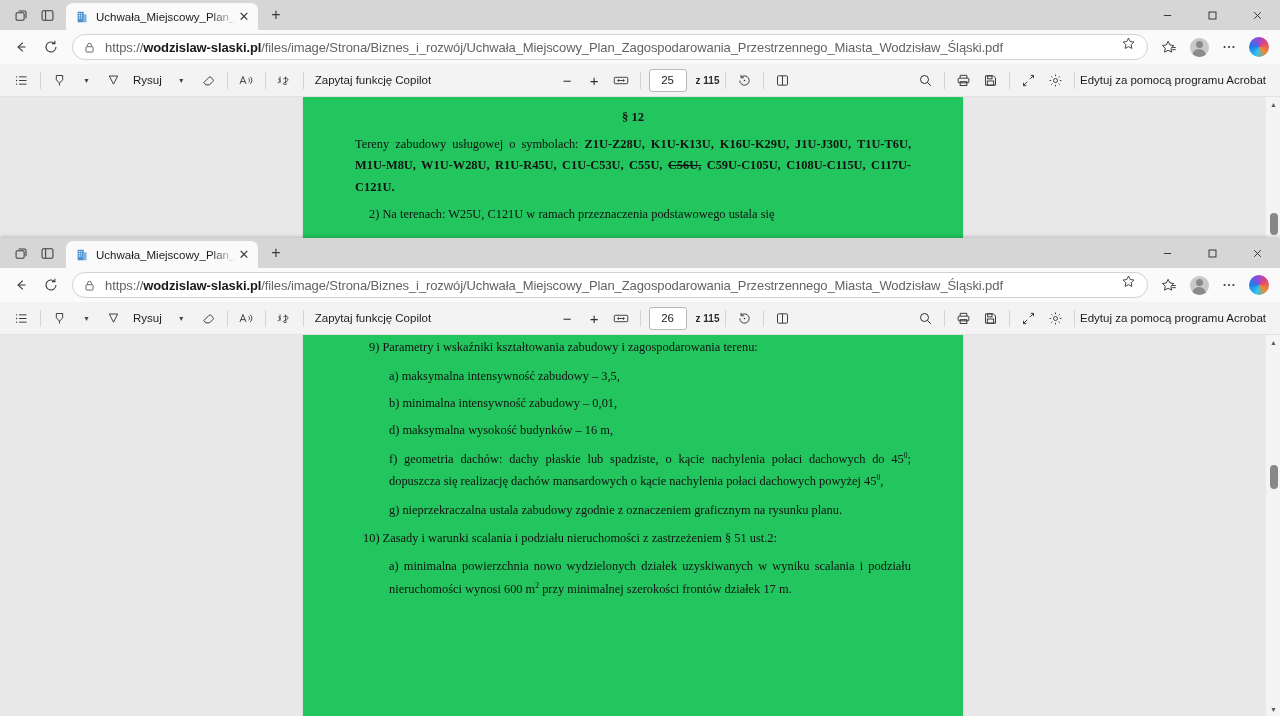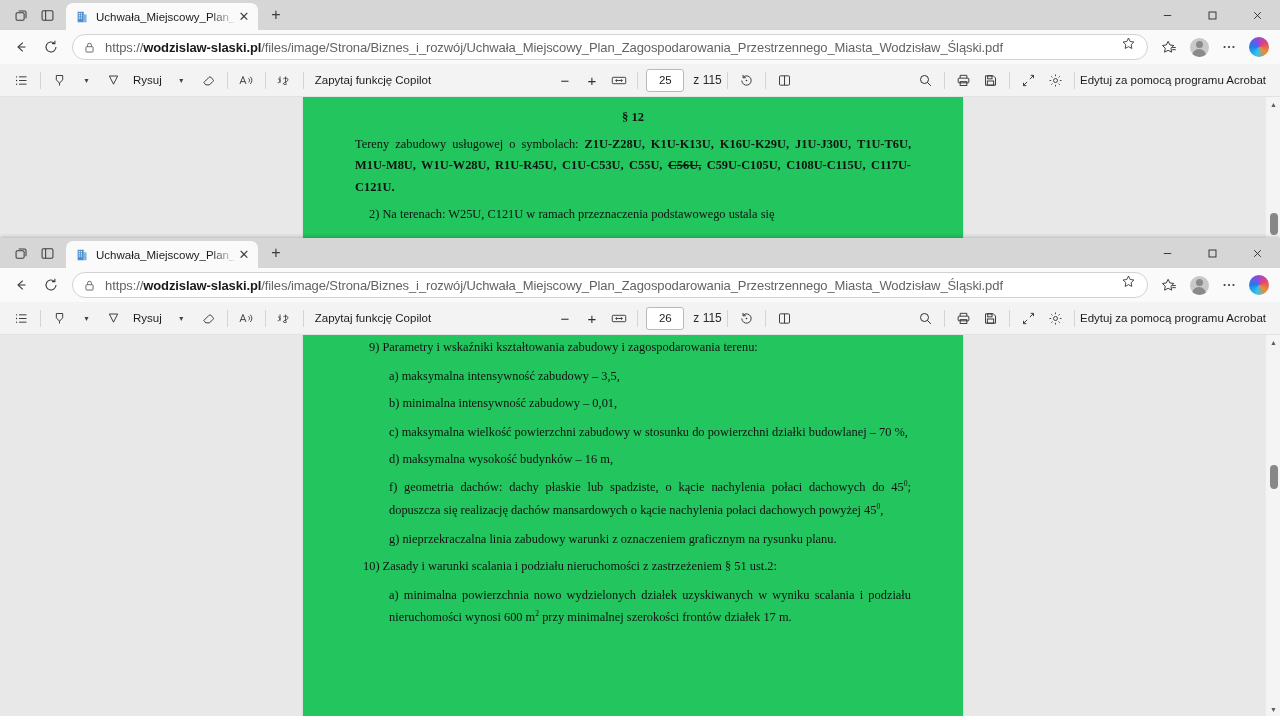--- a/index.html
+++ b/index.html
@@ -121,21 +121,21 @@
   }
   .psep { width: 1px; height: 17px; background: #d4d4d4; margin: 0 5px; flex: none; }
   .plabel { font-size: 11.5px; color: #1c1c1c; padding: 0 6px; white-space: nowrap; flex: none; }
   .chev { font-size: 8px; color: #444; }
   .pagebox {
     width: 38px; height: 23px; background: #fff;
     border: 1px solid #b9b9b9; border-radius: 3px;
     display: flex; align-items: center; justify-content: center;
     font-size: 11.5px; color: #1c1c1c; flex: none; margin-left: 3px;
   }
-  .pagetot { font-size: 12px; color: #2b2b2b; margin-left: 9px; flex: none; }
+  .pagetot { font-size: 10px; color: #2b2b2b; margin-left: 9px; flex: none; font-weight: bold; }
   .spacer { flex: 1; }
   .acrobat { font-size: 11.5px; color: #1c1c1c; padding-right: 6px; white-space: nowrap; flex: none; }
 
   
   .viewer { position: relative; background: #e8e8e8; overflow: hidden; }
   .viewer.v-top    { height: 141px; }
   .viewer.v-bottom { height: 381px; }
   .page {
     position: absolute; left: 303px; width: 660px;
     background: #22c55e; box-shadow: 0 0 2px rgba(0,0,0,.13);
@@ -633,26 +633,25 @@
       <div class="psep"></div>
       <div class="acrobat">Edytuj za pomocą programu Acrobat</div>
     </div>
 
     <div class="viewer v-bottom">
       <div class="page" style="top:-4px; height:480px; padding:0 52px;">
         <div class="doc" style="padding-top:6px;">
           <div style="padding-left:14px; line-height:1.75;">9) Parametry i wskaźniki kształtowania zabudowy i zagospodarowania terenu:</div>
           <div style="padding-left:34px; line-height:1.75; margin-top:7px;">a) maksymalna intensywność zabudowy – 3,5,</div>
           <div style="padding-left:34px; line-height:1.75; margin-top:6px;">b)  minimalna intensywność zabudowy – 0,01,</div>
-          <div class="just" style="padding-left:34px; text-indent:-0px; line-height:1.82; margin-top:6px;">c)  maksymalna wielkość powierzchni zabudowy w stosunku do powierzchni działki budowlanej – 70 %,</div>
           <div style="padding-left:34px; line-height:1.75; margin-top:5px;">d) maksymalna wysokość budynków – 16 m,</div>
           <div class="just" style="padding-left:34px; line-height:1.82; margin-top:6px;">
             <span>f)  geometria dachów: dachy płaskie lub spadziste, o kącie nachylenia połaci dachowych do 45</span><sup>0</sup><span>; dopuszcza się realizację dachów mansardowych o kącie nachylenia połaci dachowych powyżej 45</span><sup>0</sup><span>,</span>
           </div>
-          <div class="just" style="padding-left:34px; line-height:1.82; margin-top:6px;">g) nieprzekraczalna linia zabudowy warunki z oznaczeniem graficznym na rysunku planu.</div>
+          <div class="just" style="padding-left:34px; line-height:1.82; margin-top:6px;">g) nieprzekraczalna ustala zabudowy zgodnie z oznaczeniem graficznym na rysunku planu.</div>
           <div style="padding-left:8px; line-height:1.75; margin-top:6px;">10) Zasady i warunki scalania i podziału nieruchomości z zastrzeżeniem § 51 ust.2:</div>
           <div class="just" style="padding-left:34px; line-height:1.82; margin-top:6px;">
             <span>a)  minimalna powierzchnia nowo wydzielonych działek uzyskiwanych w wyniku scalania i podziału nieruchomości wynosi 600 m</span><sup>2</sup><span> przy minimalnej szerokości frontów działek 17 m.</span>
           </div>
         </div>
       </div>
       <div class="sb">
         <div class="sb-ar up">▲</div>
         <div class="sb-th" style="top:130px; height:24px;"></div>
         <div class="sb-ar dn">▼</div>

